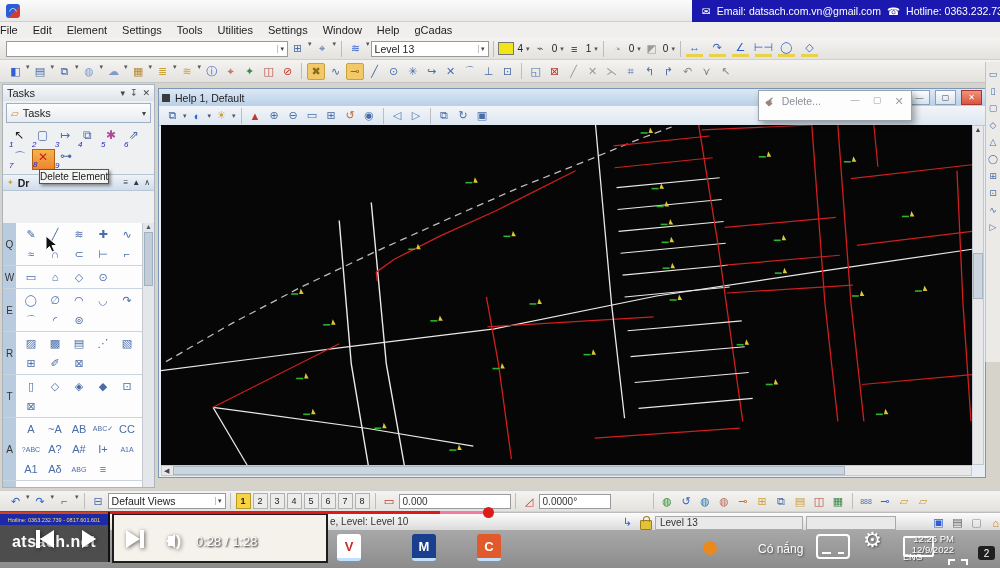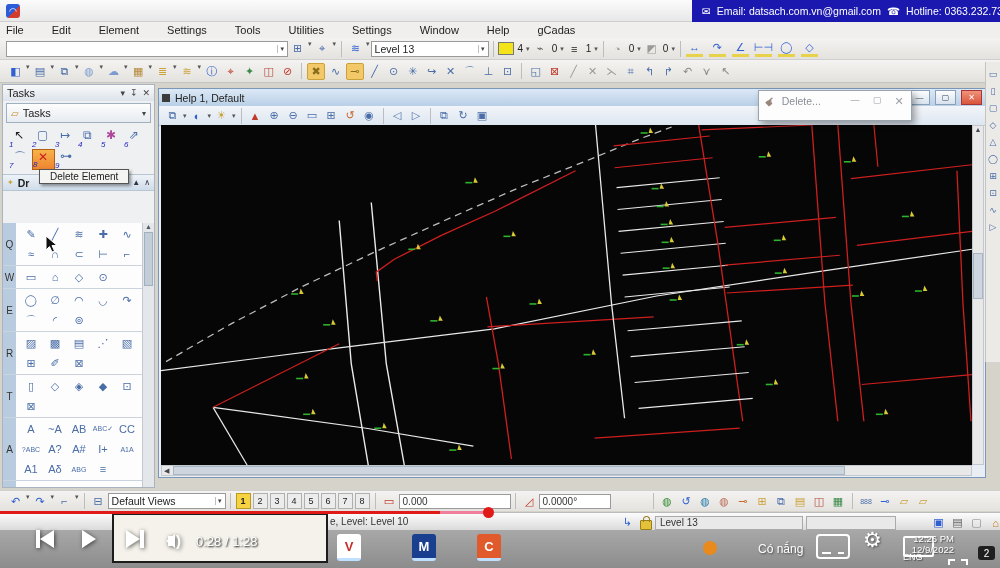--- a/index.html
+++ b/index.html
@@ -5,22 +5,22 @@
   html,body{margin:0;padding:0;background:#777;}
   .app{position:relative;width:1000px;height:568px;overflow:hidden;background:#d6d3cb;
        font-family:"Liberation Sans","DejaVu Sans",sans-serif;font-size:11px;color:#222;}
   
   .titlebar{position:absolute;left:0;top:0;width:1000px;height:22px;background:linear-gradient(#fbfbfb,#e8e8e8);
             display:flex;align-items:center;gap:6px;padding-left:6px;box-sizing:border-box;border-bottom:1px solid #cfcfcf;}
   .applogo{width:14px;height:14px;border-radius:3px;background:linear-gradient(135deg,#2b5bd7 55%,#d23b2f 55%);
            color:#fff;font-size:9px;display:flex;align-items:center;justify-content:center;}
   .banner{position:absolute;right:0;top:0;width:308px;height:22px;background:#1a18ae;color:#fff;
           display:flex;align-items:center;gap:6px;font-size:10.5px;padding-left:10px;box-sizing:border-box;white-space:nowrap;overflow:hidden;}
-  .menubar{position:absolute;left:0;top:22px;width:1000px;height:16px;background:#f0efed;display:flex;gap:28px;
-           align-items:center;padding-left:6px;box-sizing:border-box;font-size:11px;}
+  .menubar{position:absolute;left:0;top:22px;width:1000px;height:16px;background:#f0efed;display:flex;gap:15px;
+           align-items:center;padding-left:0;box-sizing:border-box;font-size:11px;}
   .menubar span{cursor:default;}
   
   .tb{position:absolute;left:0;width:1000px;display:flex;align-items:center;background:linear-gradient(#f4f3f1,#e4e2de);
       box-sizing:border-box;padding-left:6px;}
   .tb1{top:38px;height:22px;border-bottom:1px solid #cfcfcf;}
   .tb2{top:60px;height:23px;border-bottom:1px solid #c4c4c4;}
   .tb3{top:490px;height:21px;border-top:1px solid #cfcfcf;}
   .ti{display:inline-flex;width:17px;height:17px;align-items:center;justify-content:center;font-size:11px;
       color:#4a6da8;border-radius:2px;margin:0 1px;flex:0 0 auto;}
   .ti.hi{background:#f3c869;border:1px solid #caa23a;width:16px;height:15px;}
@@ -42,21 +42,21 @@
                display:flex;align-items:center;gap:4px;padding:0 4px;font-size:11px;}
   .tasks-combo .fold{color:#c9882a;font-size:10px;}
   .tasks-combo .sp{flex:1}
   .toolgrid{position:relative;padding:3px 2px 2px 6px;display:flex;flex-wrap:wrap;width:146px;}
   .tool{position:relative;width:23px;height:21px;}
   .tool .g{position:absolute;left:5px;top:0;font-size:12px;}
   .tool .num{position:absolute;left:0;bottom:0;font-size:8px;color:#2525c0;font-style:italic;}
   .tool.on{background:linear-gradient(#f7b34a,#ee8430);border:1px solid #b06010;box-sizing:border-box;}
   .cursorsvg{position:absolute;z-index:30;}
   .tooltip{position:absolute;left:36px;top:84px;z-index:25;background:#f4f4f2;border:1px solid #555;
-           box-shadow:2px 2px 3px rgba(0,0,0,.4);font-size:10px;padding:1px 10px;white-space:nowrap;}
+           box-shadow:2px 2px 3px rgba(0,0,0,.4);font-size:10px;padding:1px 0;white-space:nowrap;}
   .drhd{height:15px;background:linear-gradient(#eef3f8,#cfdcea);display:flex;align-items:center;gap:4px;
         padding:0 4px;font-size:10.5px;border-top:1px solid #b8c6d4;border-bottom:1px solid #b8c6d4;}
   .drhd .sp{flex:1}
   .drhd .mini{font-size:8px;color:#334;}
   .palette{position:absolute;left:0;top:138px;bottom:0;width:141px;overflow:hidden;background:#fdfdfd;}
   .psec{display:flex;border-bottom:1px solid #c9d4df;}
   .pkey{width:13px;background:#b9cbdf;color:#333;font-size:10px;display:flex;align-items:center;justify-content:center;}
   .picons{flex:1;display:flex;flex-wrap:wrap;padding:1px 0 1px 3px;}
   .pi{width:24px;height:20px;display:inline-flex;align-items:center;justify-content:center;font-size:11px;color:#4a6da8;}
   .pscroll{position:absolute;right:0;top:138px;bottom:0;width:11px;background:#e4e7ea;border-left:1px solid #c2c8ce;
@@ -693,20 +693,24 @@
     <span class="apptile" style="left:337px;background:#fff;color:#c2312b;">V</span>
     <span class="apptile" style="left:412px;background:#1b3f8f;">M</span>
     <span class="apptile" style="left:477px;background:#e05a2b;">C</span>
     <span class="traytxt" style="position:absolute;left:903px;top:22px">ENG</span>
   </div>
 
   <div class="ovl progress-red"></div>
   <div class="ovl progress-buf"></div>
   <div class="ovl playhead"></div>
 
+  <div class="ovl wm">
+    <div class="hl">Hotline: 0363.232.739 - 0817.601.601</div>
+    <div class="nm">atsach.net</div>
+  </div>
 
   <div class="ovl whitebox">
   </div>
 
   <div class="ovl vc" style="left:36px;top:530px;z-index:70">
     <i class="vbar"></i>
       <i class="tri-l"></i>
   </div>
   <div class="ovl vc" style="left:82px;top:530px;z-index:70">
     <i class="tri-r"></i>

